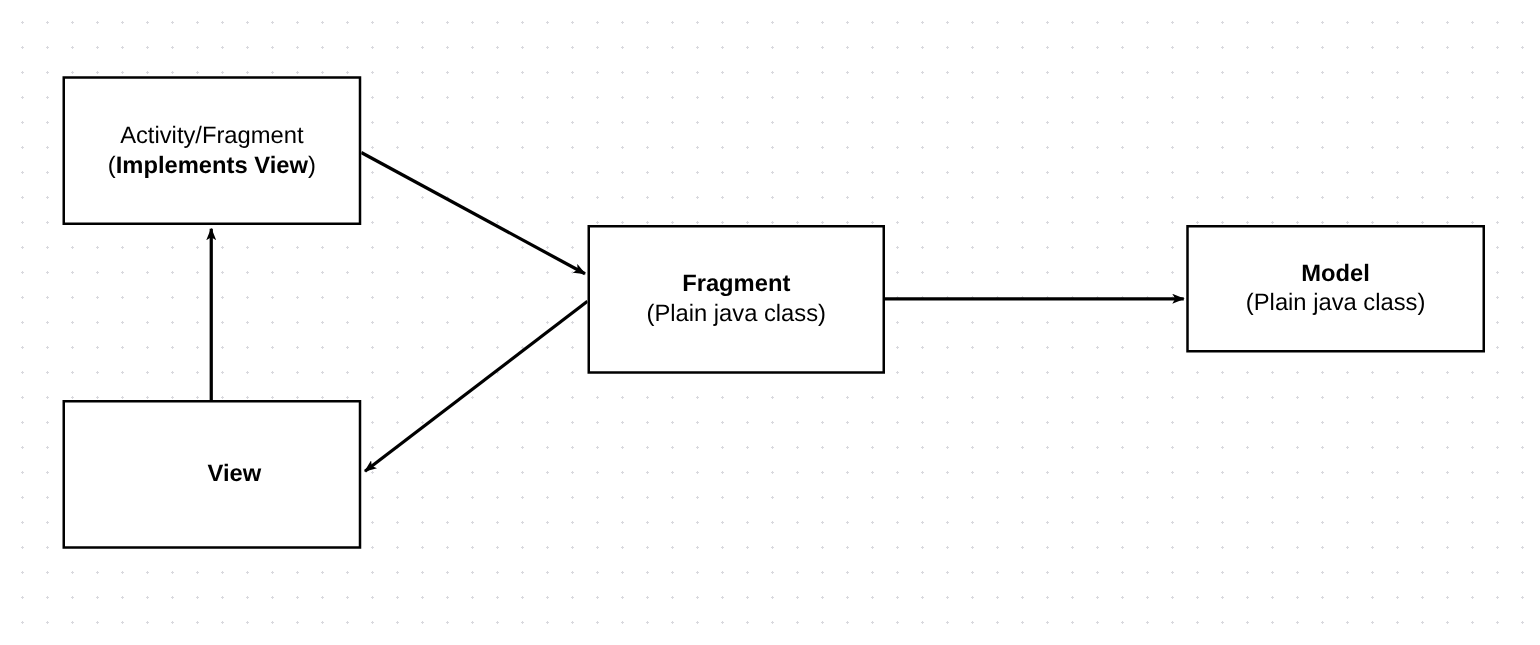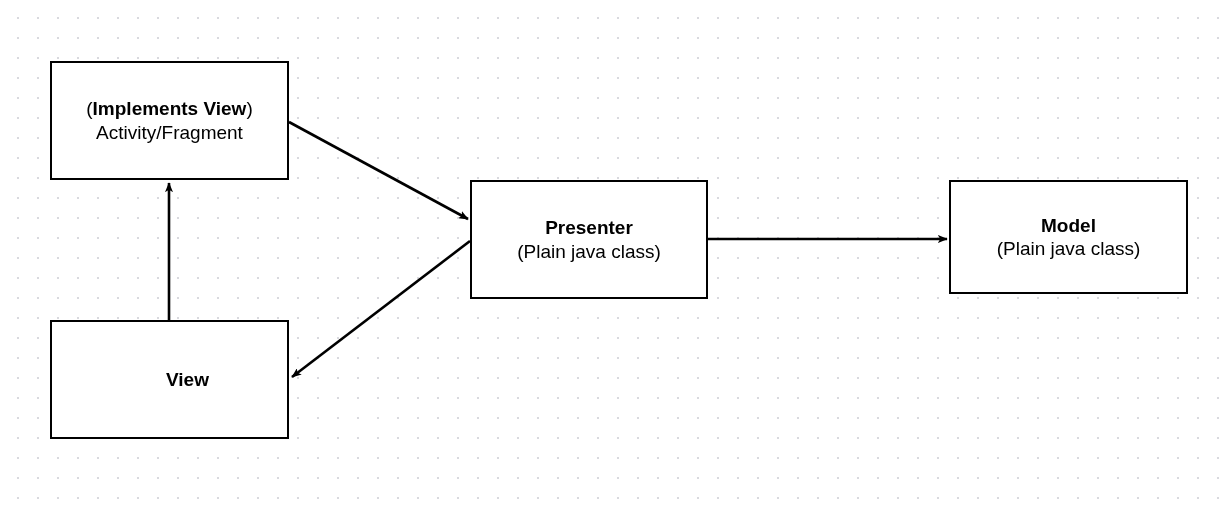--- a/index.html
+++ b/index.html
@@ -72,21 +72,21 @@
   #node-presenter {
     left: 470px;
     top: 180px;
     width: 238px;
     height: 119px;
   }
   #node-model {
     left: 949px;
     top: 180px;
     width: 239px;
-    height: 114px;
+    height: 102px;
   }
 </style>
 </head>
 <body>
 
 <div id="canvas">
 
   <svg class="edges" viewBox="0 0 1232 516" width="1232" height="516" xmlns="http://www.w3.org/2000/svg">
     <defs>
       <marker id="arrowhead" markerWidth="10" markerHeight="8" refX="9.2" refY="4" orient="auto" markerUnits="userSpaceOnUse">
@@ -97,30 +97,30 @@
     <line x1="289" y1="122" x2="468" y2="219" stroke="#000000" stroke-width="2.6" marker-end="url(#arrowhead)"></line>
 
     <line x1="470" y1="241" x2="292" y2="377" stroke="#000000" stroke-width="2.6" marker-end="url(#arrowhead)"></line>
 
     <line x1="169" y1="320" x2="169" y2="183" stroke="#000000" stroke-width="2.6" marker-end="url(#arrowhead)"></line>
 
     <line x1="708" y1="239" x2="947" y2="239" stroke="#000000" stroke-width="2.6" marker-end="url(#arrowhead)"></line>
   </svg>
 
   <div class="node" id="node-activity">
+    <span class="line">Activity/Fragment</span>
     <span class="line"><span>(</span><span class="b">Implements View</span><span>)</span></span>
-    <span class="line">Activity/Fragment</span>
   </div>
 
   <div class="node" id="node-view">
     <span class="line bold">View</span>
   </div>
 
   <div class="node" id="node-presenter">
-    <span class="line bold">Presenter</span>
+    <span class="line bold">Fragment</span>
     <span class="line">(Plain java class)</span>
   </div>
 
   <div class="node" id="node-model">
     <span class="line bold">Model</span>
     <span class="line">(Plain java class)</span>
   </div>
 
 </div>
 

